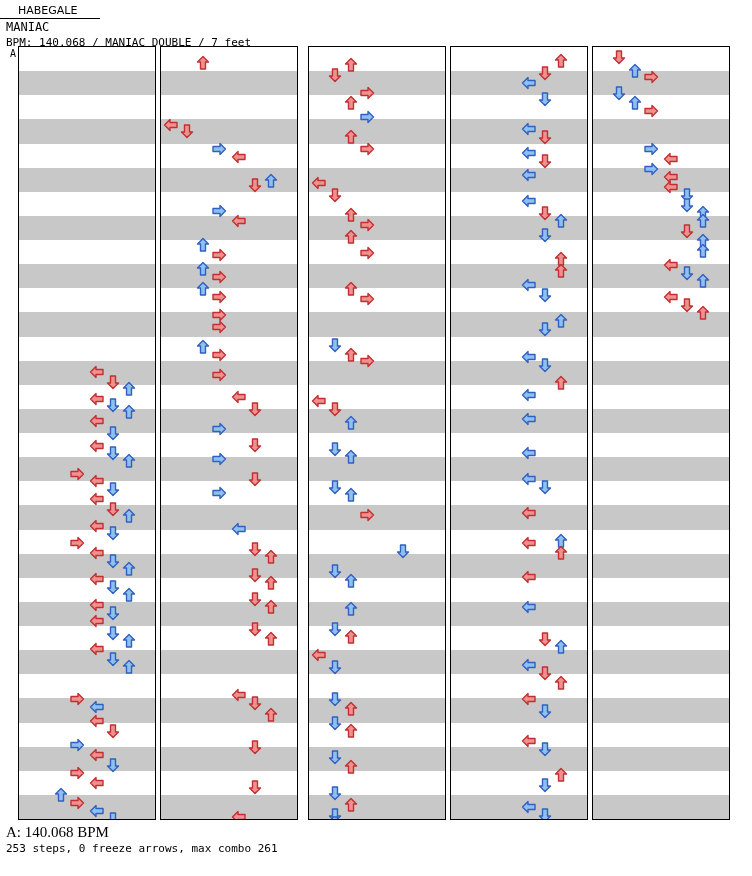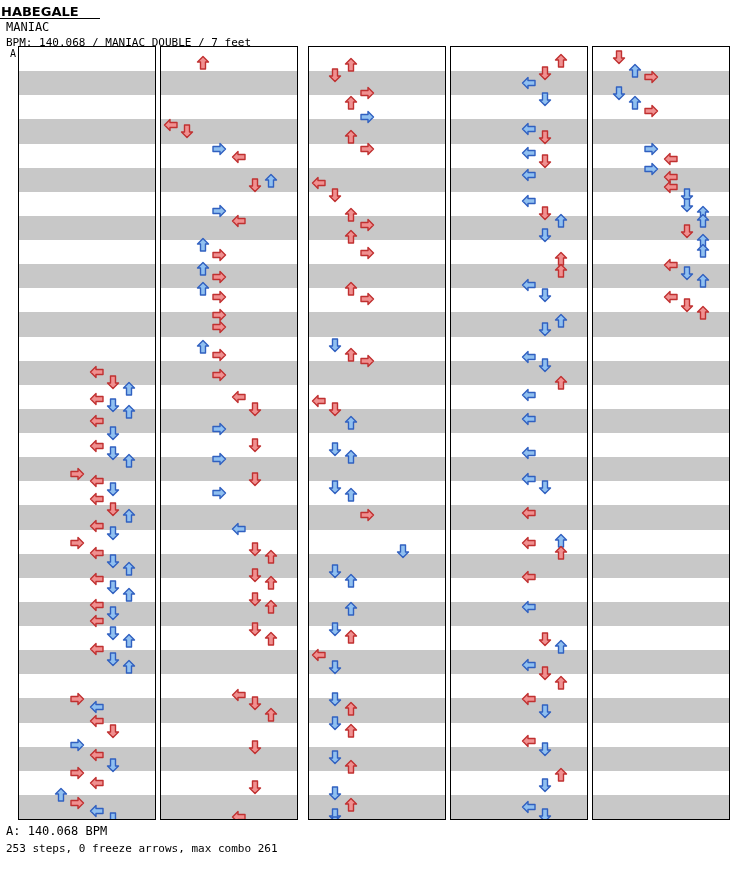--- a/index.html
+++ b/index.html
@@ -15,25 +15,25 @@
     position: relative;
     overflow: hidden;
   }
   .page {
     position: relative;
     width: 752px;
     height: 876px;
   }
   .title {
     position: absolute;
-    left: 1px;
+    left: 18px;
     top: 4px;
     font-family: "DejaVu Sans", sans-serif;
-    font-weight: bold;
-    font-size: 13px;
+    font-weight: normal;
+    font-size: 11px;
     letter-spacing: 0px;
   }
   .title-rule {
     position: absolute;
     left: 0px;
     top: 18px;
     width: 100px;
     height: 1px;
     background: #000;
   }
@@ -52,21 +52,22 @@
   .diff-label {
     position: absolute;
     left: 10px;
     top: 48px;
     font-size: 10px;
   }
   .footer-bpm {
     position: absolute;
     left: 6px;
     top: 824px;
-    font-size: 12px;
+    font-size: 15px;
+    font-family: Liberation Serif, serif;
   }
   .footer-steps {
     position: absolute;
     left: 6px;
     top: 842px;
     font-size: 11px;
   }
 
   
   .columns {

